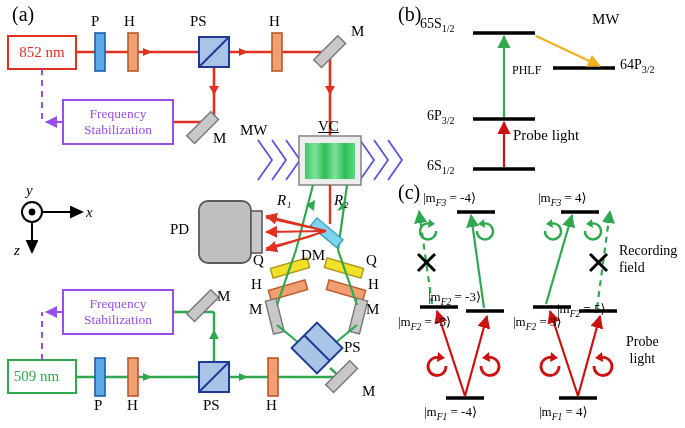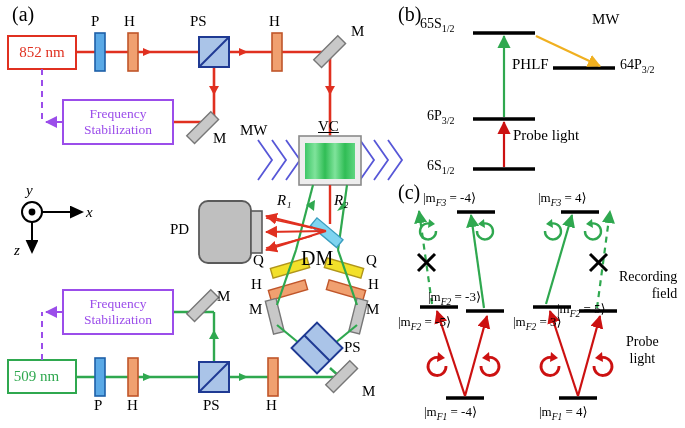--- a/index.html
+++ b/index.html
@@ -286,21 +286,21 @@
 <div class="lbl" style="left:124px;top:14px;font-size:15px;">H</div>
 <div class="lbl" style="left:190px;top:14px;font-size:15px;">PS</div>
 <div class="lbl" style="left:269px;top:14px;font-size:15px;">H</div>
 <div class="lbl" style="left:351px;top:24px;font-size:15px;">M</div>
 <div class="lbl" style="left:213px;top:131px;font-size:15px;">M</div>
 <div class="lbl" style="left:240px;top:123px;font-size:15px;">MW</div>
 <div class="lbl" style="left:318px;top:119px;font-size:15px;text-decoration:underline;">VC</div>
 <div class="lbl" style="left:277px;top:193px;font-size:15px;font-style:italic;">R₁</div>
 <div class="lbl" style="left:334px;top:193px;font-size:15px;font-style:italic;">R₂</div>
 <div class="lbl" style="left:170px;top:222px;font-size:15px;">PD</div>
-<div class="lbl" style="left:301px;top:248px;font-size:20px;">DM</div>
+<div class="lbl" style="left:301px;top:248px;font-size:15px;">DM</div>
 <div class="lbl" style="left:253px;top:253px;font-size:15px;">Q</div>
 <div class="lbl" style="left:366px;top:253px;font-size:15px;">Q</div>
 <div class="lbl" style="left:251px;top:277px;font-size:15px;">H</div>
 <div class="lbl" style="left:368px;top:277px;font-size:15px;">H</div>
 <div class="lbl" style="left:249px;top:302px;font-size:15px;">M</div>
 <div class="lbl" style="left:366px;top:302px;font-size:15px;">M</div>
 <div class="lbl" style="left:344px;top:340px;font-size:15px;">PS</div>
 <div class="lbl" style="left:217px;top:289px;font-size:15px;">M</div>
 <div class="lbl" style="left:362px;top:384px;font-size:15px;">M</div>
 <div class="lbl" style="left:94px;top:398px;font-size:15px;">P</div>
@@ -318,21 +318,21 @@
 <div class="lbl" style="left:620px;top:58px;font-size:14px;">
   <span>64P</span><sub style="font-size:10px;">3/2</sub>
 </div>
 <div class="lbl" style="left:427px;top:109px;font-size:14px;">
   <span>6P</span><sub style="font-size:10px;">3/2</sub>
 </div>
 <div class="lbl" style="left:427px;top:159px;font-size:14px;">
   <span>6S</span><sub style="font-size:10px;">1/2</sub>
 </div>
 
-<div class="lbl" style="left:512px;top:57px;font-size:15px;">PHLF</div>
+<div class="lbl" style="left:512px;top:64px;font-size:12px;">PHLF</div>
 <div class="lbl" style="left:513px;top:128px;font-size:15px;">Probe light</div>
 <div class="lbl" style="left:592px;top:12px;font-size:15px;">MW</div>
 
 <div class="lbl" style="left:423px;top:191px;font-size:13px;">
   <span>|m</span><sub style="font-size:9.5px;font-style:italic;">F3</sub><span> = -4⟩</span>
 </div>
 <div class="lbl" style="left:398px;top:315px;font-size:13px;">
   <span>|m</span><sub style="font-size:9.5px;font-style:italic;">F2</sub><span> = -5⟩</span>
 </div>
 <div class="lbl" style="left:428px;top:290px;font-size:13px;">
@@ -348,20 +348,20 @@
 <div class="lbl" style="left:513px;top:315px;font-size:13px;">
   <span>|m</span><sub style="font-size:9.5px;font-style:italic;">F2</sub><span> = 3⟩</span>
 </div>
 <div class="lbl" style="left:557px;top:290px;font-size:13px;margin-top:12px;">
   <span>|m</span><sub style="font-size:9.5px;font-style:italic;">F2</sub><span> = 5⟩</span>
 </div>
 <div class="lbl" style="left:539px;top:405px;font-size:13px;">
   <span>|m</span><sub style="font-size:9.5px;font-style:italic;">F1</sub><span> = 4⟩</span>
 </div>
 
-<div class="lbl" style="left:619px;top:243px;font-size:14px;text-align:right;line-height:1.2;margin-top:26px;">
+<div class="lbl" style="left:619px;top:243px;font-size:14px;text-align:left;line-height:1.2;">
   <div>Recording</div>
   <div>field</div>
 </div>
 <div class="lbl" style="left:626px;top:334px;font-size:14px;text-align:center;line-height:1.2;">
   <div>Probe</div>
   <div>light</div>
 </div>
 
 </body></html>

